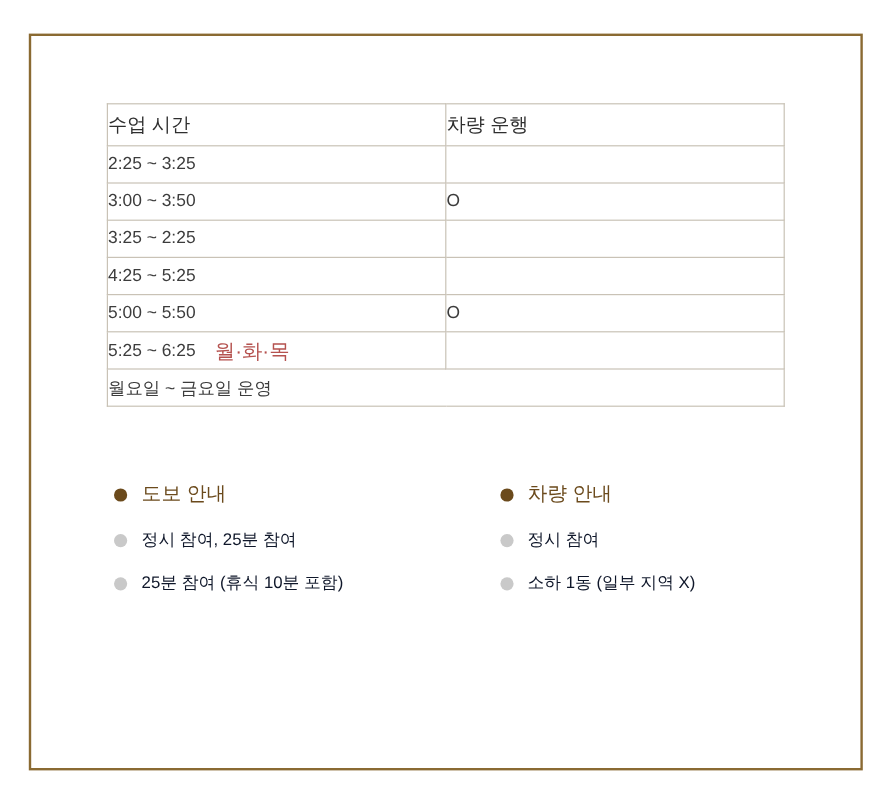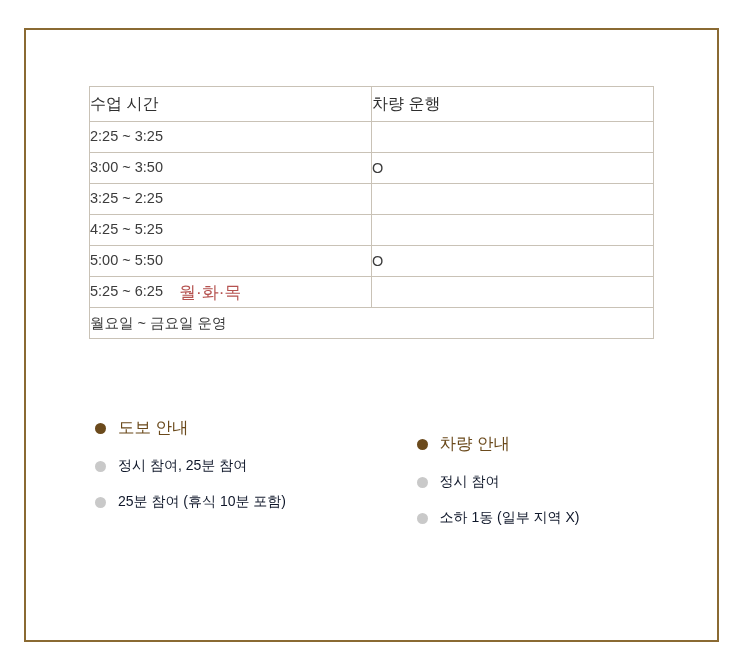--- a/index.html
+++ b/index.html
@@ -78,21 +78,20 @@
     padding-left: 6px;
     box-sizing: border-box;
     align-items: center;
   }
   .legend-col {
     width: 50%;
     box-sizing: border-box;
   }
   .legend-col.right {
     padding-left: 42px;
-    margin-top: 32px;
   }
   .legend-title {
     display: flex;
     align-items: center;
     font-size: 16.5px;
     color: #6b4a1c;
     margin-bottom: 18px;
   }
   .legend-title .dot {
     width: 11px;

